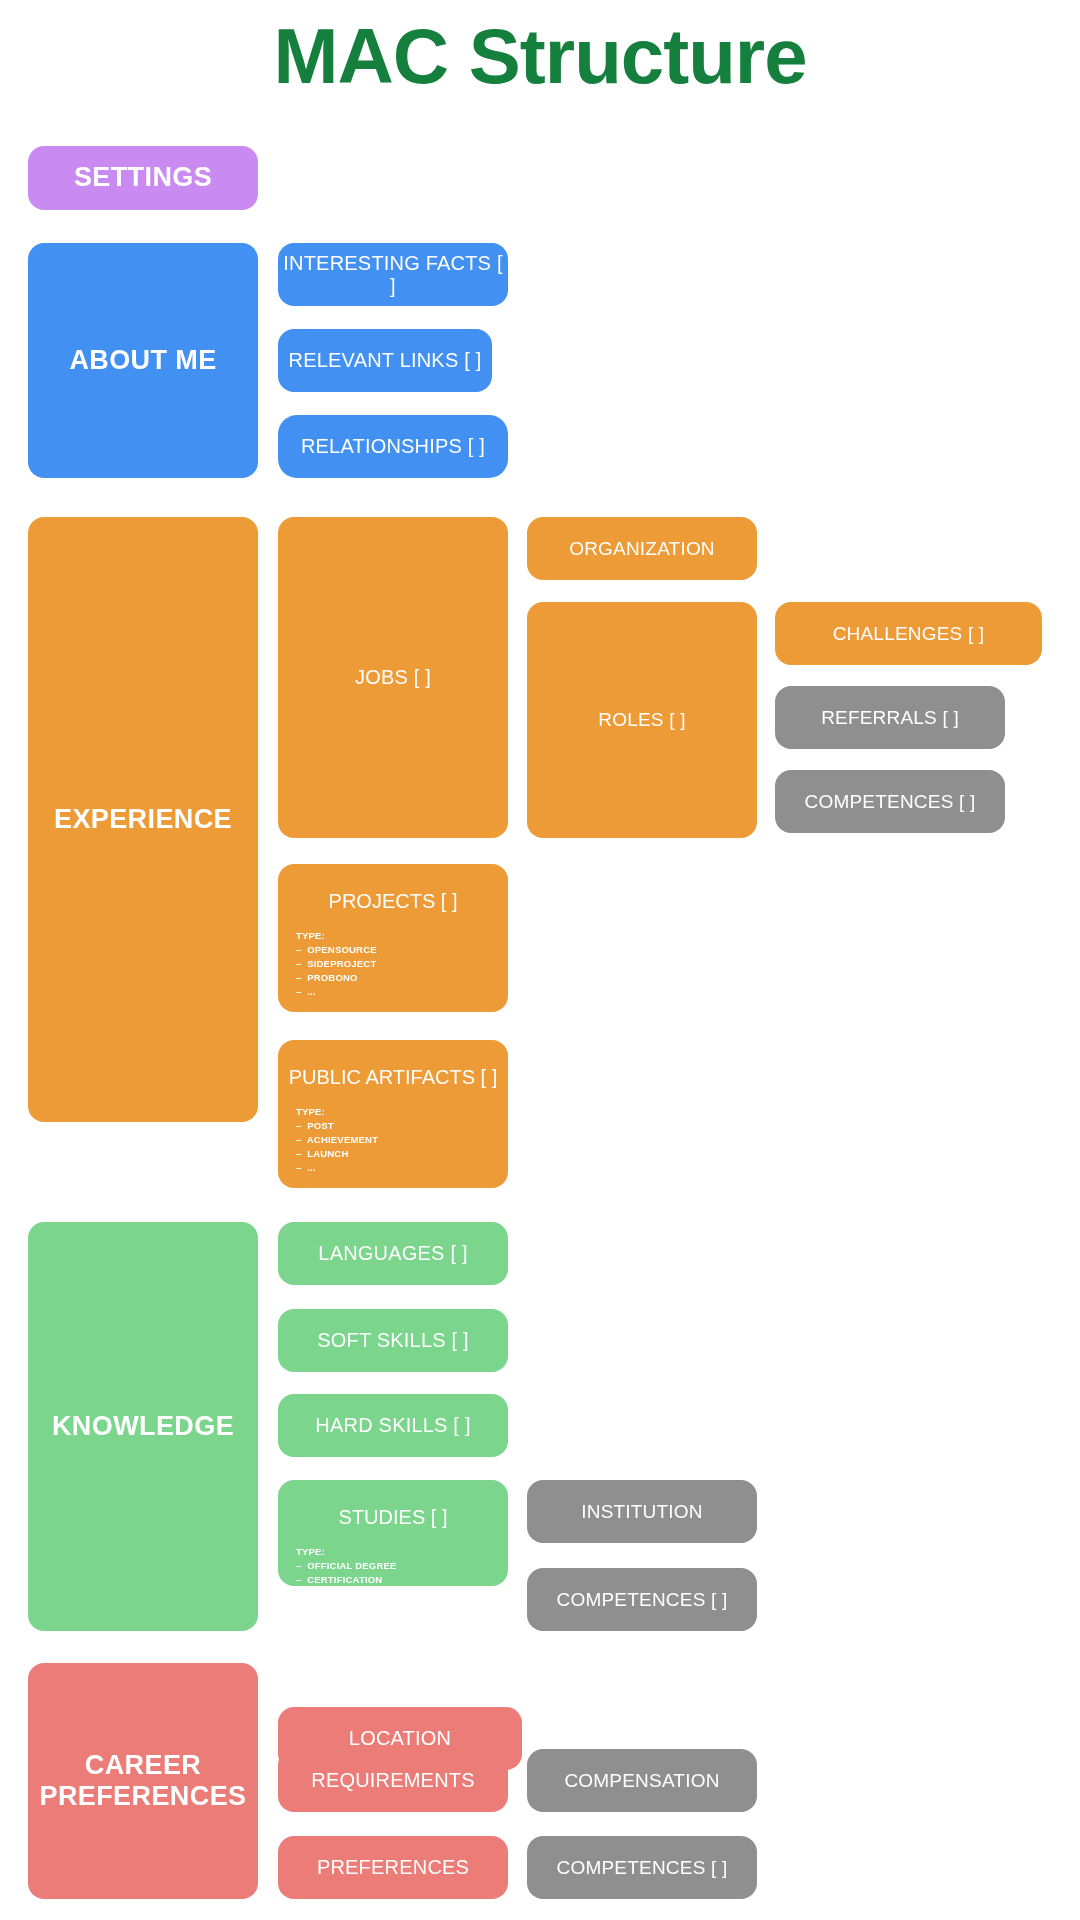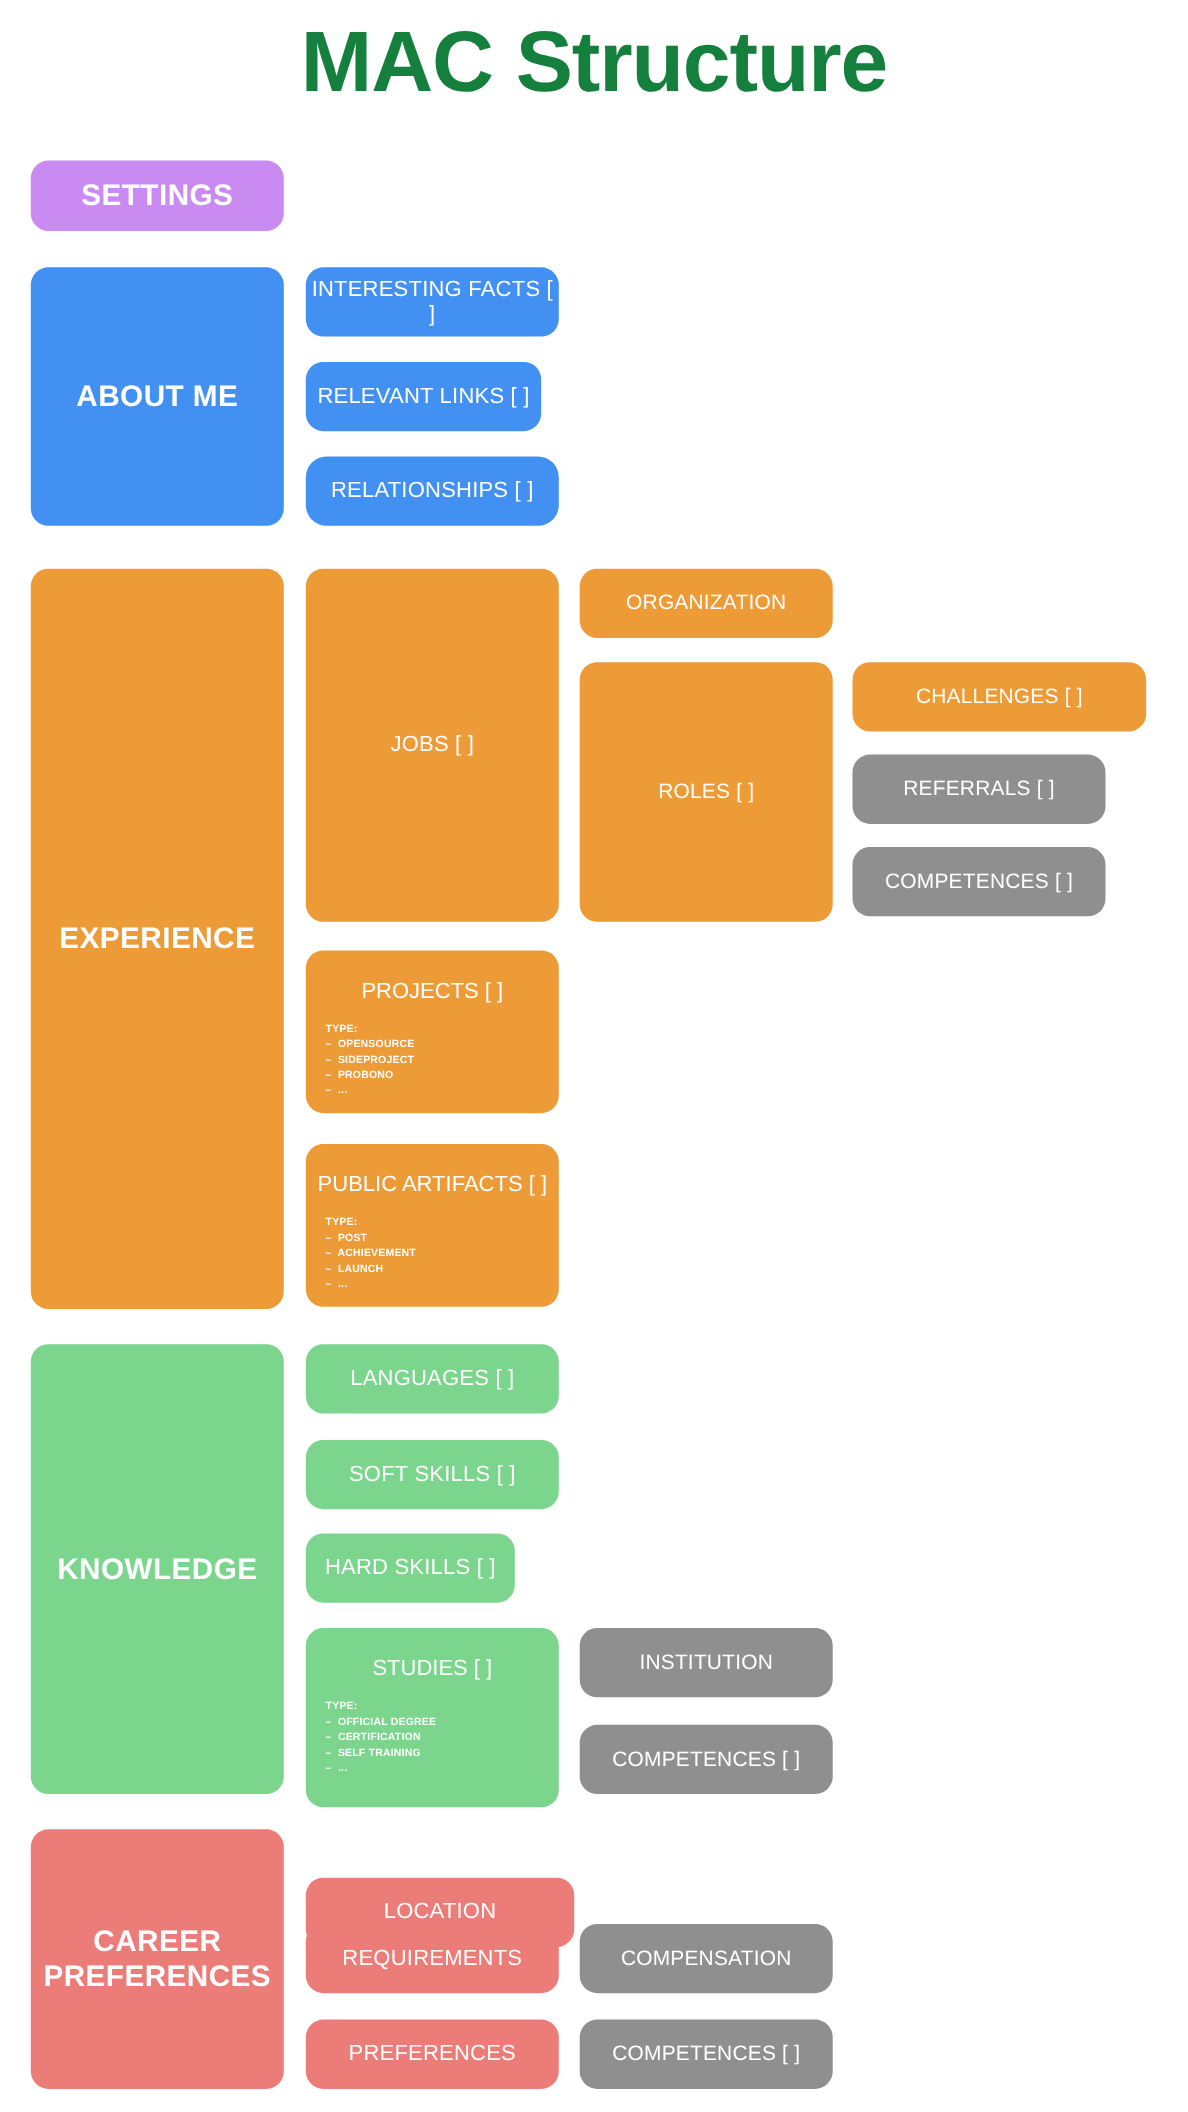--- a/index.html
+++ b/index.html
@@ -115,21 +115,21 @@
 </div>
 
 <div class="card c-blue lv2" style="left:278px; top:329px; width:214px; height:63px;">
   <span class="card-label">RELEVANT LINKS [ ]</span>
 </div>
 
 <div class="card c-blue lv2" style="left:278px; top:415px; width:230px; height:63px;border-radius:19px;">
   <span class="card-label">RELATIONSHIPS [ ]</span>
 </div>
 
-<div class="card c-orange lv1" style="left:28px; top:517px; width:230px; height:673px;">
+<div class="card c-orange lv1" style="left:28px; top:517px; width:230px; height:605px;">
   <span class="card-label">EXPERIENCE</span>
 </div>
 
 <div class="card c-orange lv2" style="left:278px; top:517px; width:230px; height:321px;">
   <span class="card-label">JOBS [ ]</span>
 </div>
 
 <div class="card c-orange lv3" style="left:527px; top:517px; width:230px; height:63px;">
   <span class="card-label">ORGANIZATION</span>
 </div>
@@ -177,25 +177,25 @@
 </div>
 
 <div class="card c-green lv2" style="left:278px; top:1222px; width:230px; height:63px;">
   <span class="card-label">LANGUAGES [ ]</span>
 </div>
 
 <div class="card c-green lv2" style="left:278px; top:1309px; width:230px; height:63px;">
   <span class="card-label">SOFT SKILLS [ ]</span>
 </div>
 
-<div class="card c-green lv2" style="left:278px; top:1394px; width:190px; height:63px;">
+<div class="card c-green lv2" style="left:278px; top:1394px; width:230px; height:63px;">
   <span class="card-label">HARD SKILLS [ ]</span>
 </div>
 
-<div class="card c-green with-list" style="left:278px; top:1480px; width:230px; height:163px;">
+<div class="card c-green with-list" style="left:278px; top:1480px; width:230px; height:106px;">
   <span class="card-label">STUDIES [ ]</span>
   <div class="type-block">
     <span class="type-head">TYPE:</span>
     <span class="type-item">–  OFFICIAL DEGREE</span>
     <span class="type-item">–  CERTIFICATION</span>
     <span class="type-item">–  SELF TRAINING</span>
     <span class="type-item">–  ...</span>
   </div>
 </div>
 

